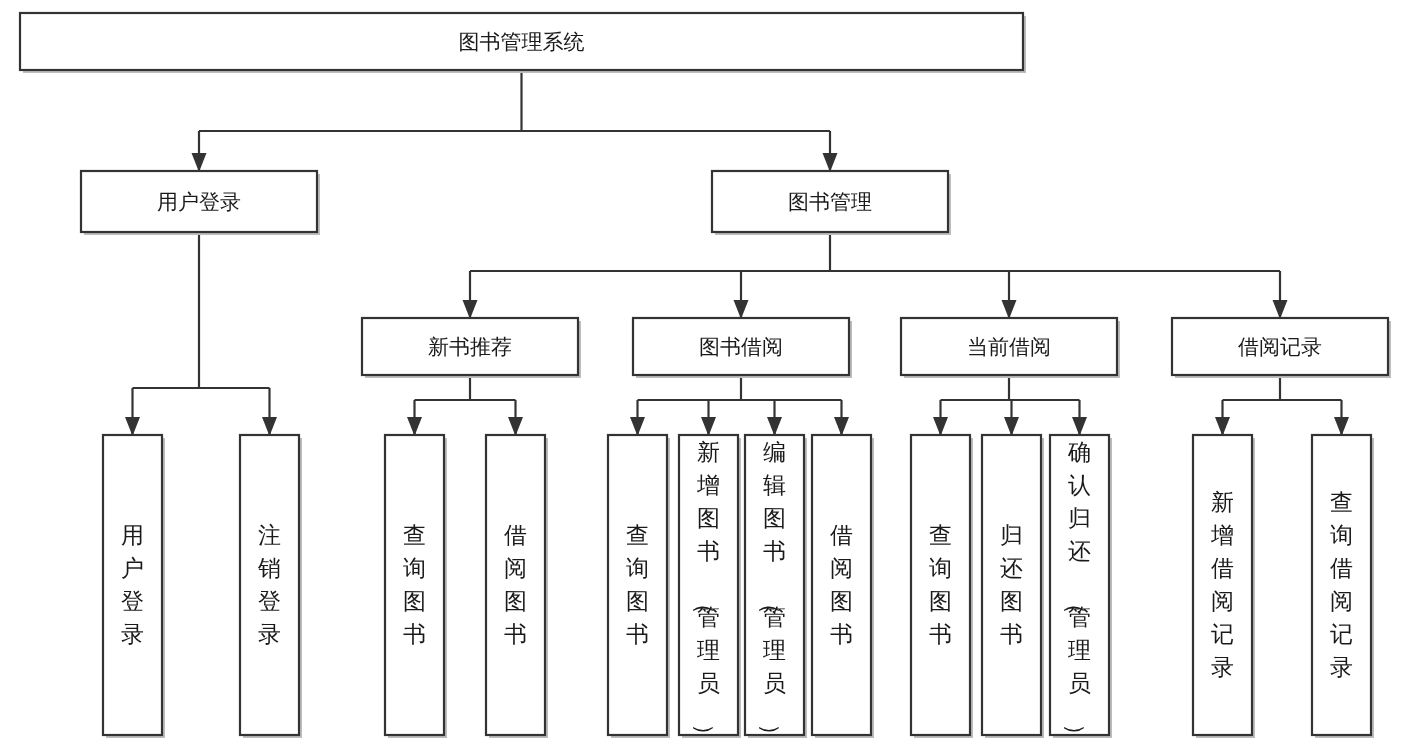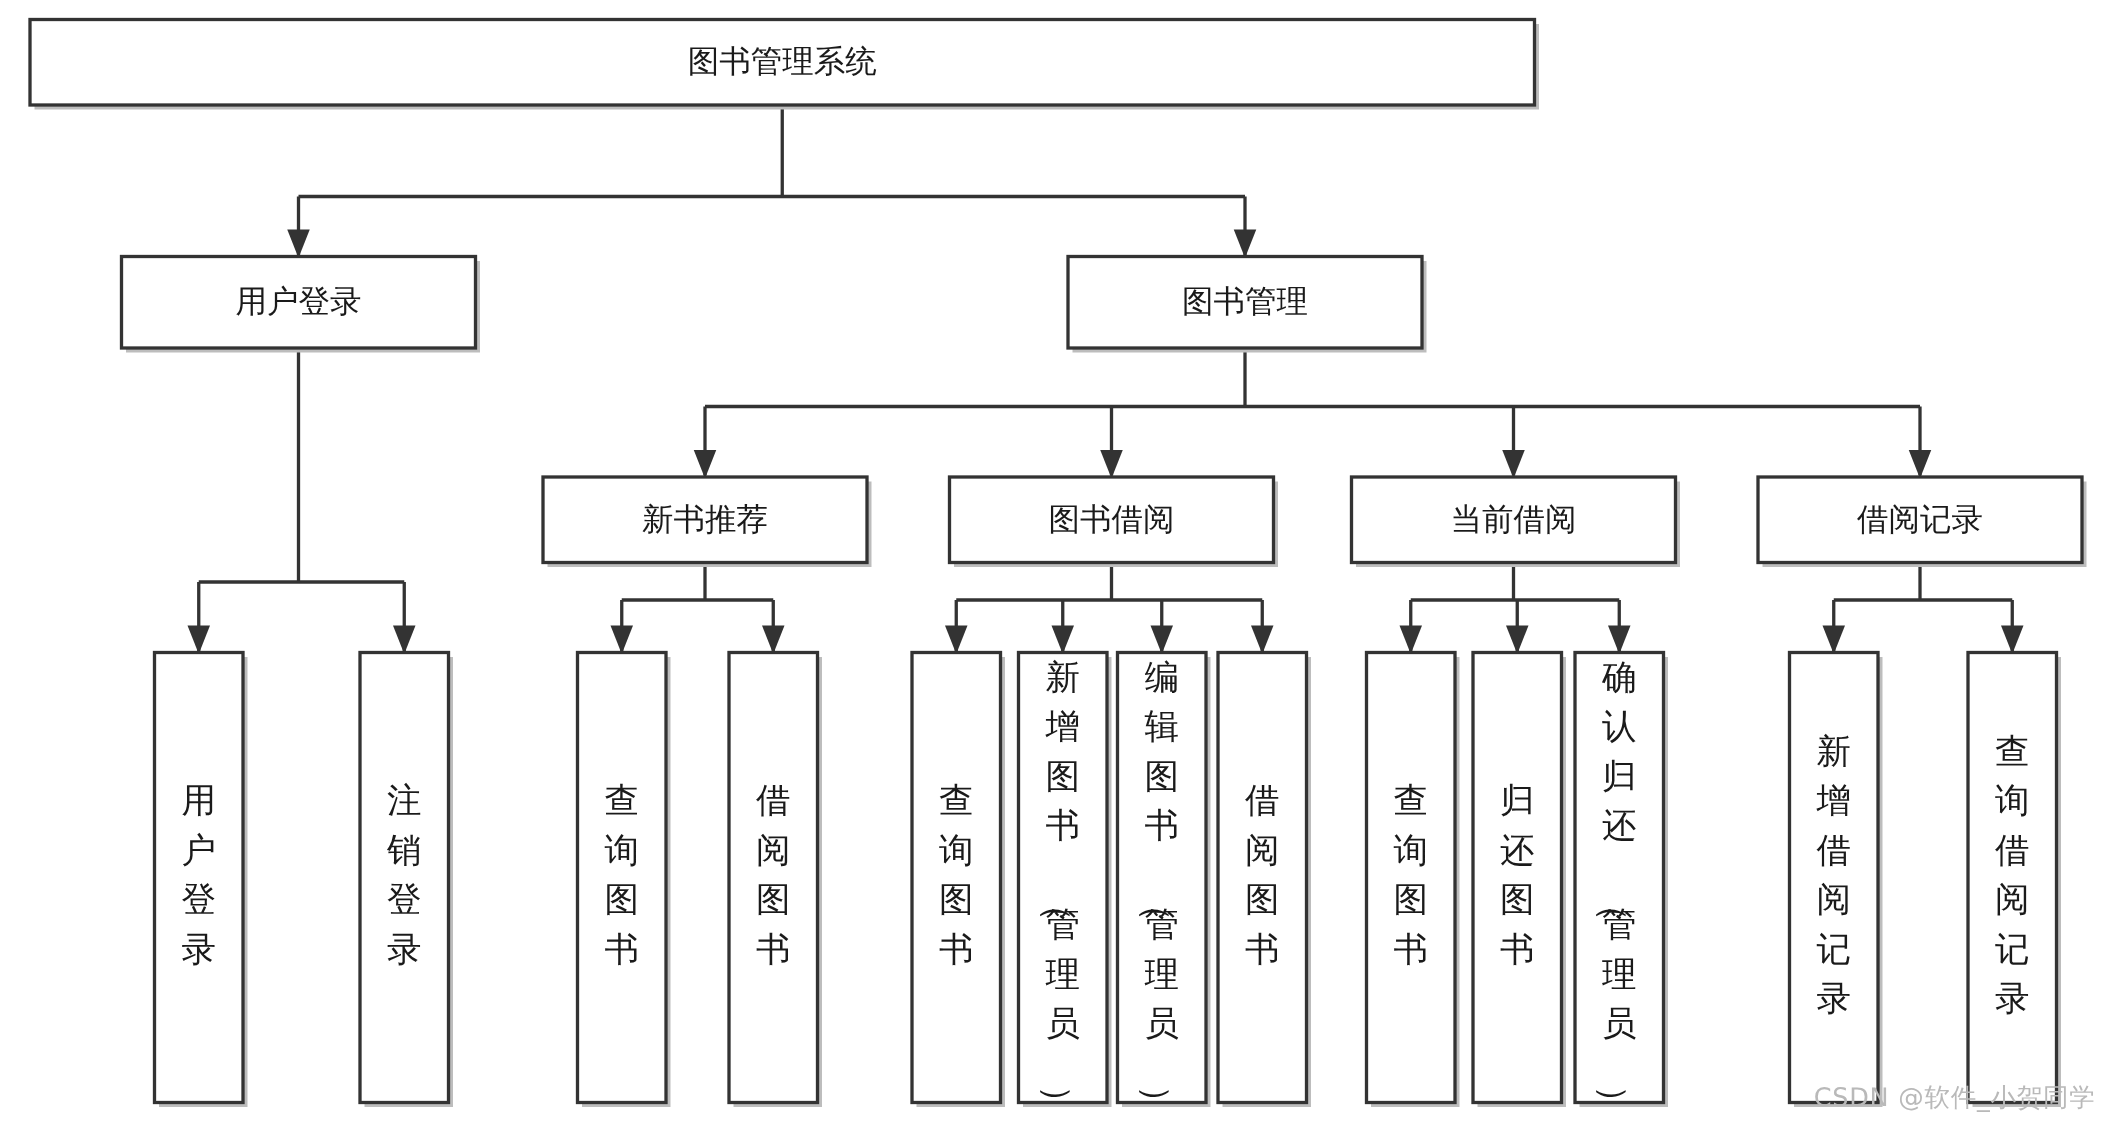--- a/index.html
+++ b/index.html
@@ -219,14 +219,13 @@
           <rect x="1193" y="435" width="59" height="300" class="node-box"></rect>
           <text x="1222.5" class="node-label node-label-v"><tspan x="1222.5" y="502.5">新</tspan><tspan x="1222.5" y="535.5">增</tspan><tspan x="1222.5" y="568.5">借</tspan><tspan x="1222.5" y="601.5">阅</tspan><tspan x="1222.5" y="634.5">记</tspan><tspan x="1222.5" y="667.5">录</tspan></text>
         </g>
         <g>
           <rect x="1315" y="438" width="59" height="300" class="node-shadow"></rect>
           <rect x="1312" y="435" width="59" height="300" class="node-box"></rect>
           <text x="1341.5" class="node-label node-label-v"><tspan x="1341.5" y="502.5">查</tspan><tspan x="1341.5" y="535.5">询</tspan><tspan x="1341.5" y="568.5">借</tspan><tspan x="1341.5" y="601.5">阅</tspan><tspan x="1341.5" y="634.5">记</tspan><tspan x="1341.5" y="667.5">录</tspan></text>
         </g>
       </g>
   </svg>
-  <div class="watermark">CSDN @软件_小贺同学</div>
 </div>
 
 </body></html>

